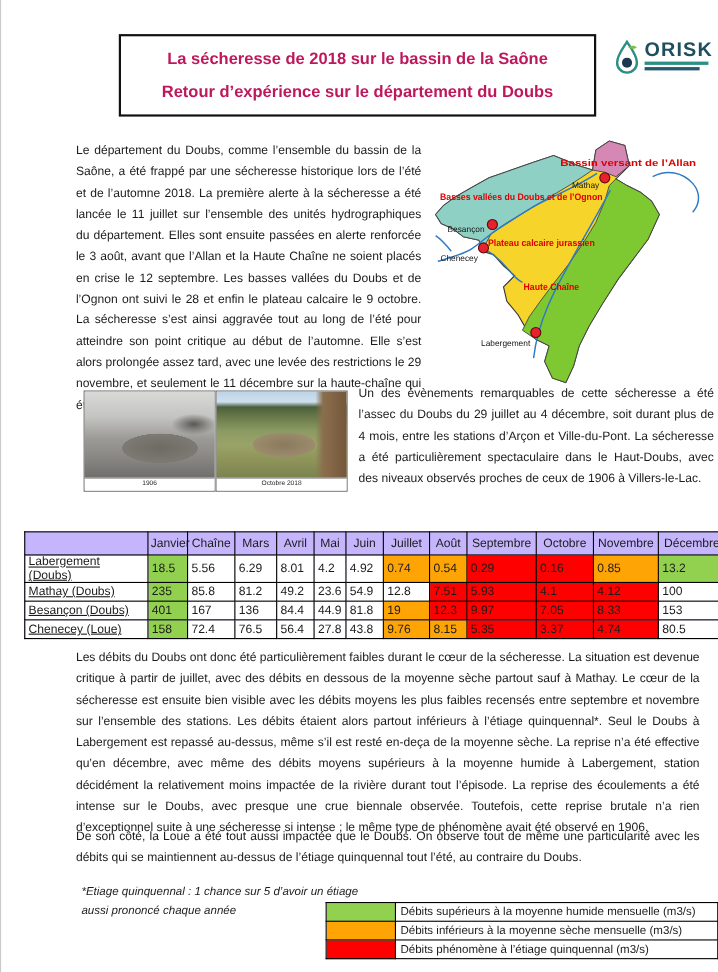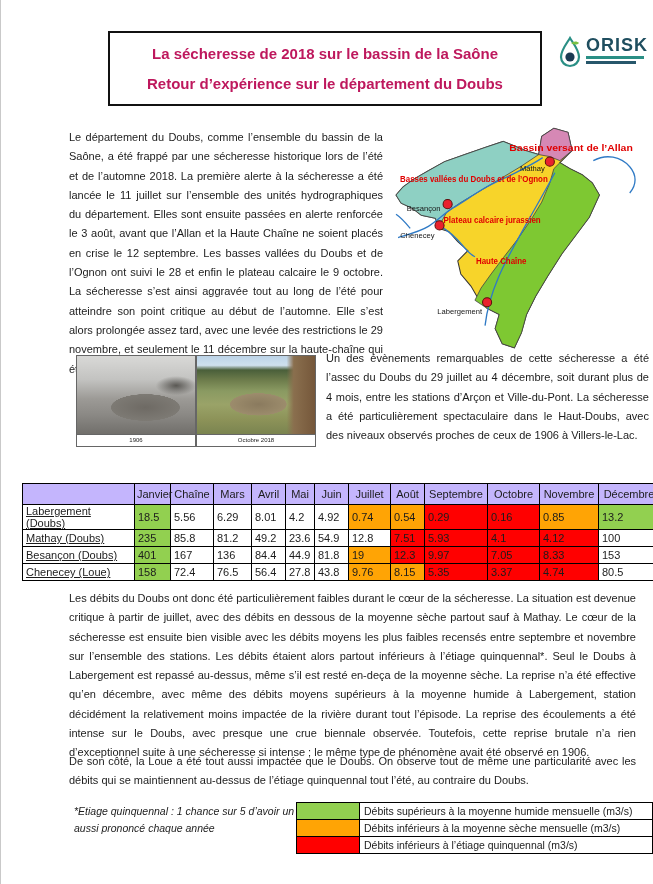--- a/index.html
+++ b/index.html
@@ -47,21 +47,21 @@
   
   .data{position:absolute;left:9px;top:483px;width:637px;border-collapse:collapse;table-layout:fixed;background:#c4b5fd;margin-left:12px;}
   .data th{border:1px solid #000;font-weight:normal;font-size:11px;text-align:center;height:20px;padding:0 2px;}
   .data td{border:1px solid #000;font-size:11px;height:16px;padding:0 3px;}
   .data td.station{text-align:left;text-decoration:underline;}
   .data td.num{text-align:left;}
   .c-g{background:#92d050;} .c-o{background:#ffa405;} .c-r{background:#ff0000;} .c-w{background:#ffffff;}
 
   
   .footnote{position:absolute;left:73px;top:803px;width:268px;font-style:italic;font-size:10.5px;line-height:16.5px;color:#1c1c1c;}
-  .legend{position:absolute;left:295px;top:802px;border-collapse:collapse;}
+  .legend{position:absolute;left:295px;top:820px;border-collapse:collapse;}
   .legend td{border:1px solid #000;height:14px;font-size:10.5px;}
   .legend td.sw{width:60px;}
   .legend td.lb{width:284px;padding:0 4px;background:#fff;}
 </style>
 </head>
 <body>
 
 <div class="page">
 
   <div class="title-box">
@@ -242,18 +242,18 @@
         <tr>
           <td class="sw" style="background: rgb(146, 208, 80);"></td>
           <td class="lb">Débits supérieurs à la moyenne humide mensuelle (m3/s)</td>
         </tr>
         <tr>
           <td class="sw" style="background: rgb(255, 164, 5);"></td>
           <td class="lb">Débits inférieurs à la moyenne sèche mensuelle (m3/s)</td>
         </tr>
         <tr>
           <td class="sw" style="background: rgb(255, 0, 0);"></td>
-          <td class="lb">Débits inférieurs à l’étiage quinquennal (m3/s)</td>
+          <td class="lb">Débits phénomène à l’étiage quinquennal (m3/s)</td>
         </tr>
       </tbody>
   </table>
 
 </div>
 
 </body></html>

